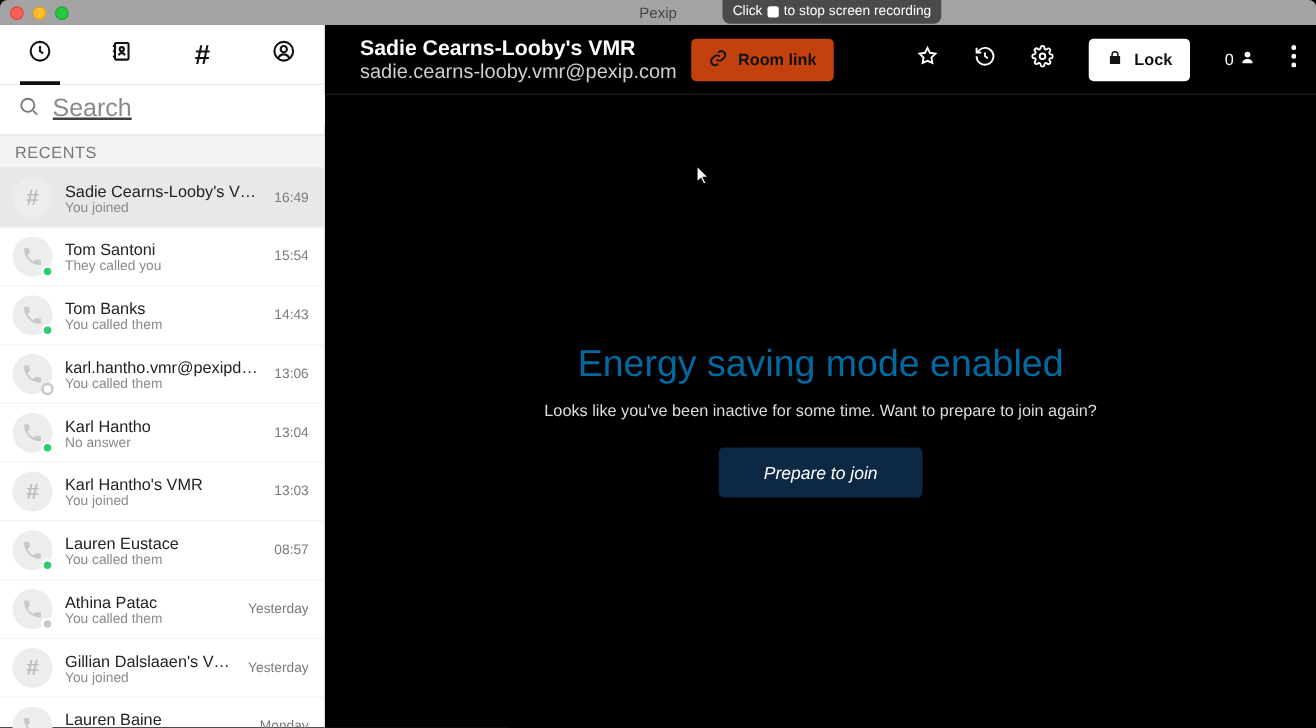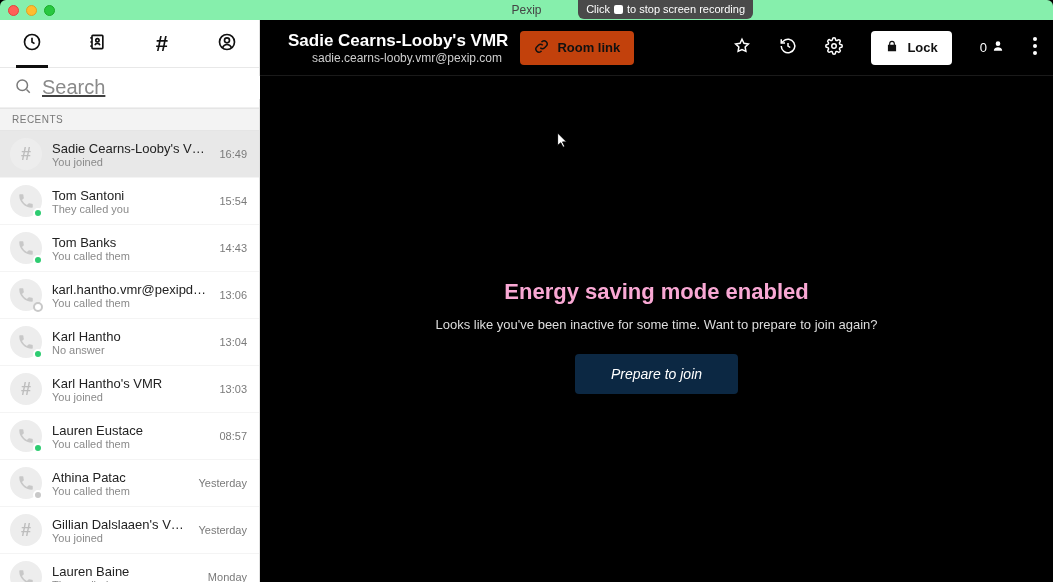--- a/index.html
+++ b/index.html
@@ -1,20 +1,20 @@
 <!DOCTYPE html>
 <html><head>
 <meta charset="utf-8">
 <style>
   * { box-sizing: border-box; margin: 0; padding: 0; font-family: -apple-system, BlinkMacSystemFont, "Segoe UI", Helvetica, Arial, sans-serif; }
   html, body { width: 1053px; height: 582px; overflow: hidden; background:#222; }
   .window { width:1053px; height:582px; background:#000; position:relative; }
 
   
-  .titlebar { height:20px; background:#86efac; display:flex; align-items:center; position:relative; border-top-left-radius:6px; border-top-right-radius:6px;}
+  .titlebar { height:20px; background:#a3a3a3; display:flex; align-items:center; position:relative; border-top-left-radius:6px; border-top-right-radius:6px;}
   .traffic { display:flex; gap:7px; padding-left:8px; align-items:center;}
   .traffic span { width:11px; height:11px; border-radius:50%; display:inline-block;}
   .t-close{background:#ff5f57;border:1px solid #e0443e;}
   .t-min{background:#ffbd2e;border:1px solid #dea123;}
   .t-max{background:#28c840;border:1px solid #1aab29;}
   .titlebar-title{position:absolute; left:50%; transform:translateX(-50%); font-size:12px; color:#444;}
   .rec-tip{position:absolute; right:300px; top:0; background:#4a4a4a; color:#fff; font-size:11px; padding:3px 8px 4px 8px; border-radius:0 0 6px 6px; display:flex; align-items:center; gap:4px;}
   .rec-tip .stop-icon{width:9px;height:9px;background:#fff; border-radius:2px; display:inline-block;}
 
   .content { display:flex; height:562px;}
@@ -25,21 +25,21 @@
   .side-tabs .tab-item{ width:44px; height:48px; display:flex; align-items:center; justify-content:center; color:#111; position:relative; cursor:pointer;}
   .side-tabs .tab-item.active::after{content:""; position:absolute; bottom:0; left:6px; right:6px; height:3px; background:#0f0f0f;}
   .side-tabs svg{width:20px;height:20px;}
   .hash-symbol{font-size:22px; font-weight:600; line-height:1;}
 
   .search-row{ display:flex; align-items:center; gap:10px; padding:8px 14px; border-bottom:1px solid #f0f0f0;}
   .search-row svg{width:18px;height:18px;color:#7a7a7a;}
   .search-row input{ border:none; outline:none; font-size:20px; color:#404040; flex:1;text-decoration:underline;}
   .search-row input::placeholder{color:#8a8a8a;}
 
-  .section-header{ font-size:10px; letter-spacing:0.5px; color:#777; background:#f3f3f3; padding:5px 12px; border-top:1px solid #e5e5e5; border-bottom:1px solid #e5e5e5;}
+  .section-header{ font-size:13px; letter-spacing:0.5px; color:#777; background:#f3f3f3; padding:5px 12px; border-top:1px solid #e5e5e5; border-bottom:1px solid #e5e5e5;}
 
   .recents-list{ overflow-y:auto; flex:1;}
   .row{ display:flex; align-items:center; gap:10px; padding:7px 12px 7px 10px; border-bottom:1px solid #f4f4f4; cursor:pointer;}
   .row.selected{ background:#e8e8e8;}
   .avatar-wrap{position:relative;width:32px;height:32px;flex:0 0 32px;}
   .avatar{ width:32px;height:32px; border-radius:50%; background:#ededed; display:flex; align-items:center; justify-content:center; color:#bdbdbd; font-weight:700; font-size:18px;}
   .avatar.phone svg{width:18px;height:18px;color:#c8c8c8;}
   .presence{position:absolute; right:-1px; bottom:-1px; width:10px; height:10px; border:2px solid #fff; border-radius:50%;}
   .presence.green{background:#2ecc71;}
   .presence.grey{background:#c8c8c8;}
@@ -47,36 +47,36 @@
   .row-mid{flex:1; min-width:0;}
   .row-title{font-size:13px; color:#222; white-space:nowrap; overflow:hidden; text-overflow:ellipsis;}
   .row-sub{font-size:11px; color:#8a8a8a;}
   .row-time{font-size:11px; color:#7a7a7a; white-space:nowrap;}
 
   
   .main{ flex:1; background:#000; display:flex; flex-direction:column; position:relative;}
   .topbar{ height:56px; display:flex; align-items:center; justify-content:space-between; padding:0 16px 0 28px; border-bottom:1px solid #1a1a1a;}
   .room-info{display:flex; flex-direction:column;}
   .room-title{color:#fff; font-size:17px; font-weight:700;}
-  .room-sub{color:#cfcfcf; font-size:12px;margin-left:24px;}
+  .room-sub{color:#cfcfcf; font-size:16px;}
   .left-group{display:flex; align-items:center; gap:12px;}
   .roomlink-btn{ background:#c2410c; color:#111; border:none; border-radius:4px; height:34px; padding:0 14px; font-size:13px; font-weight:600; display:flex; align-items:center; gap:8px; cursor:pointer;}
   .roomlink-btn svg{width:15px;height:15px;}
   .right-group{display:flex; align-items:center; gap:28px;}
   .icon-btn{color:#fff; cursor:pointer; display:flex; align-items:center;}
   .icon-btn svg{width:18px;height:18px;}
   .lock-btn{ background:#fff; color:#111; border:none; border-radius:4px; height:34px; padding:0 14px; font-size:13px; font-weight:600; display:flex; align-items:center; gap:8px; cursor:pointer;}
   .lock-btn svg{width:14px;height:14px;}
   .participants{color:#fff; font-size:13px; display:flex; align-items:center; gap:4px;}
   .participants svg{width:14px;height:14px;}
   .kebab{color:#fff; cursor:pointer;}
   .kebab svg{width:4px;height:18px;}
 
   .center{flex:1; display:flex; flex-direction:column; align-items:center; justify-content:center; gap:12px; text-align:center; padding-top:14px;}
-  .center-title{color:#f9a8d4; font-size:22px; font-weight:700;}
+  .center-title{color:#0369a1; font-size:30px; font-weight:400;}
   .center-sub{color:#ddd; font-size:13px;}
   .prepare-btn{ margin-top:10px; background:#0c2843; color:#fff; border:none; border-radius:4px; padding:12px 36px; font-size:14px; font-weight:500; cursor:pointer;font-style:italic;}
 
   .cursor{position:absolute; left:296px; top:112px; color:#fff; pointer-events:none;}
   .cursor svg{width:14px;height:18px;}
 </style>
 </head>
 <body>
 
 <div class="window">

